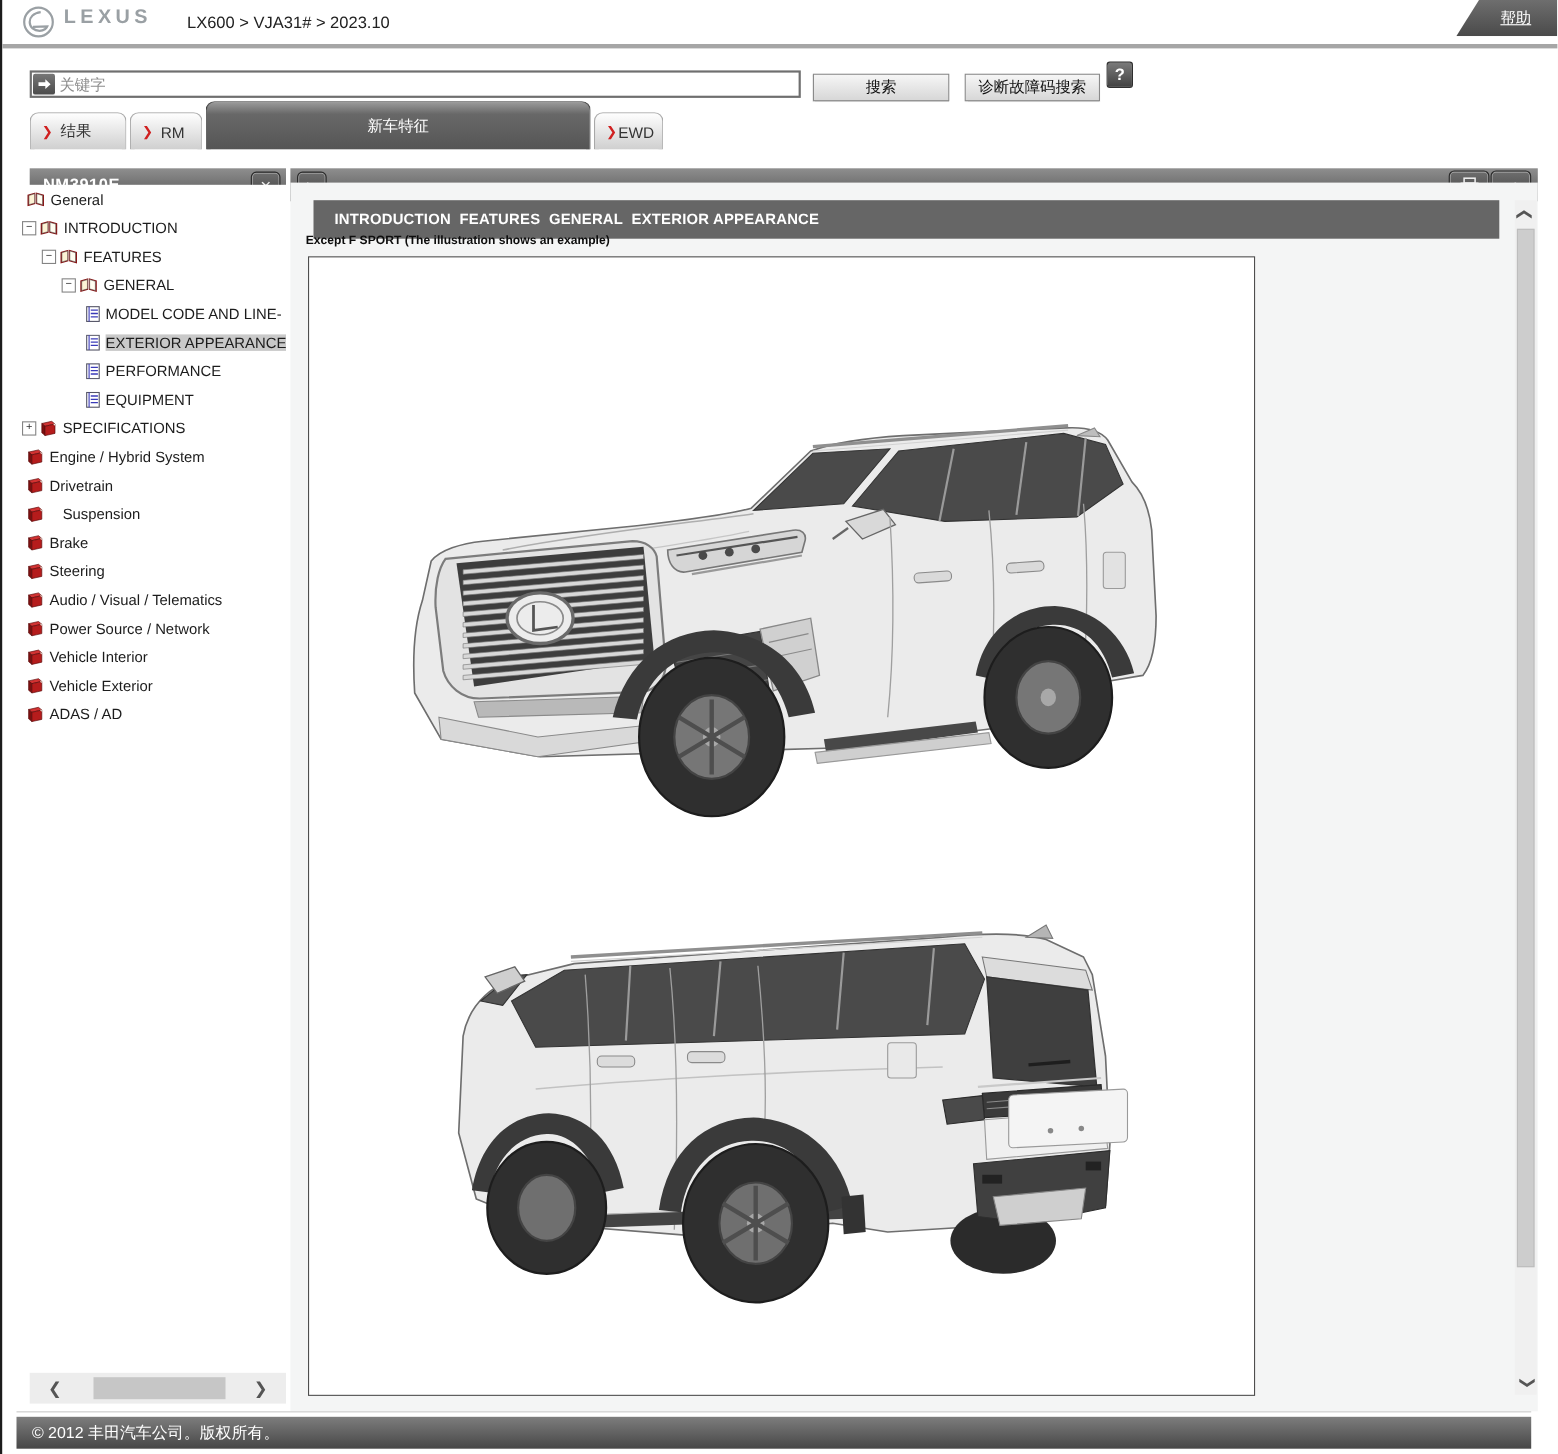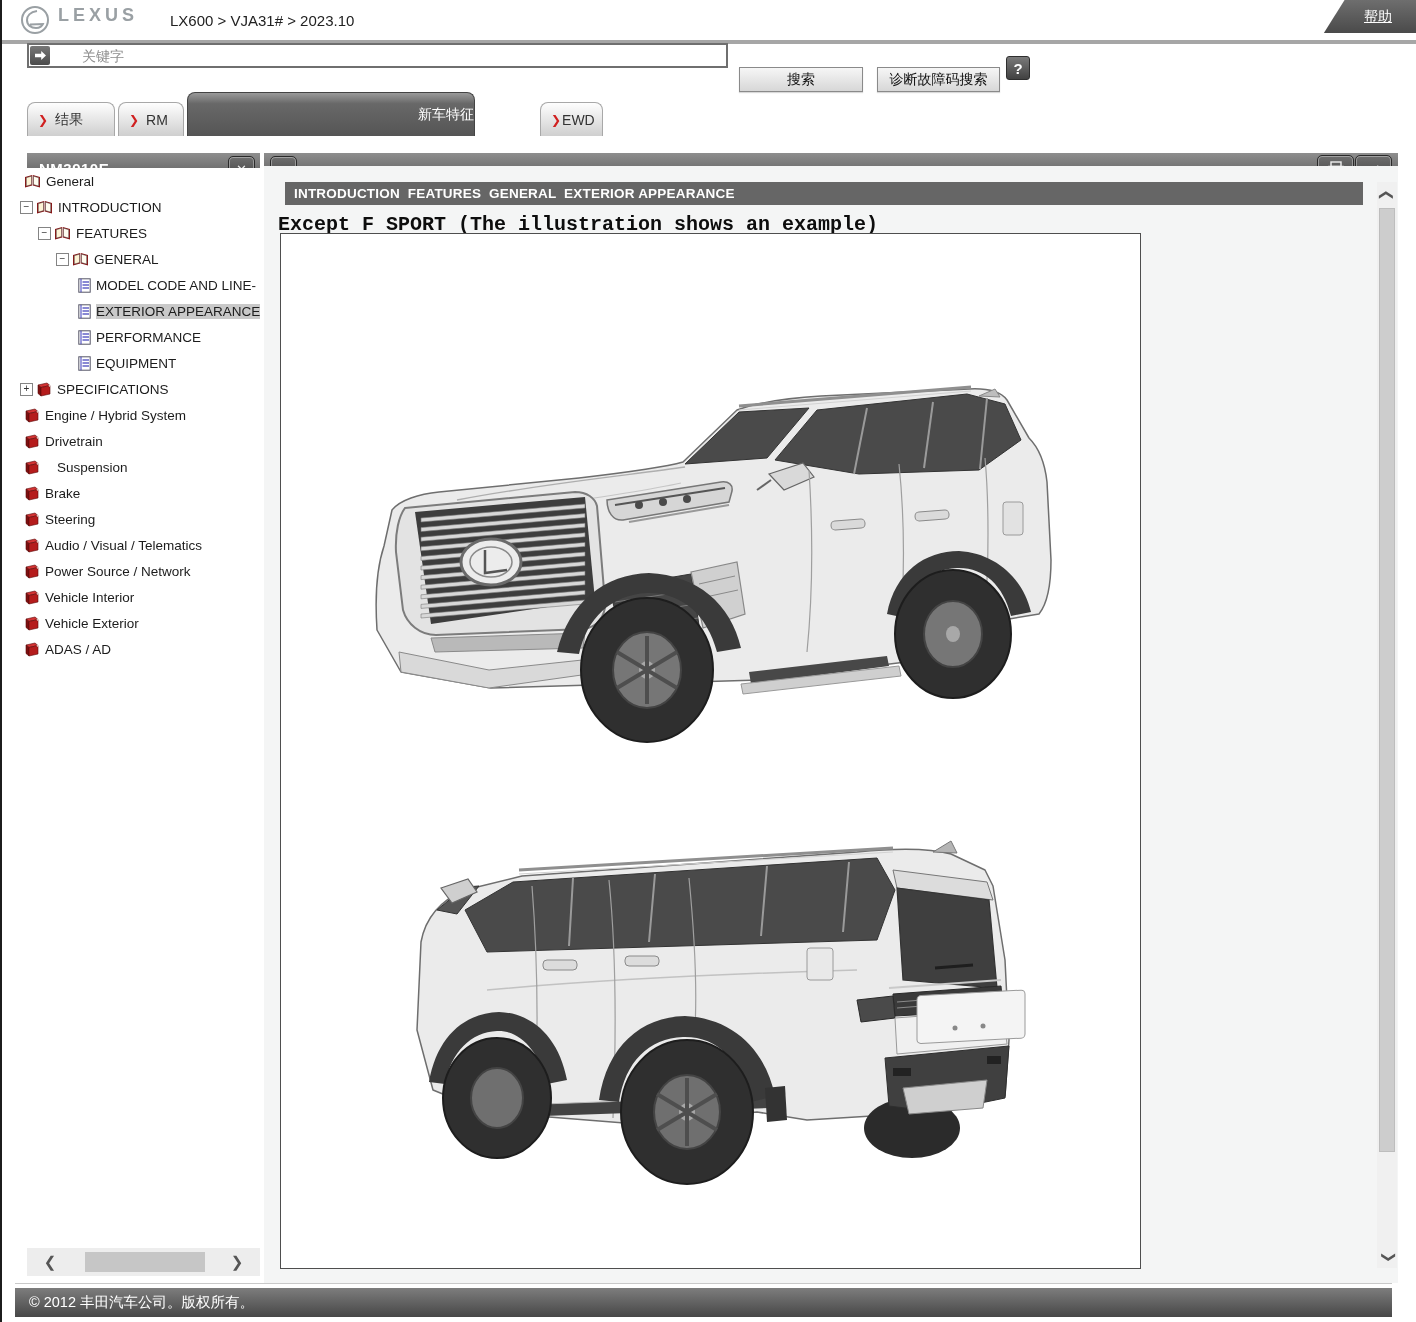--- a/index.html
+++ b/index.html
@@ -5,37 +5,37 @@
   html,body{margin:0;padding:0;background:#fff;}
   body{font-family:"Liberation Sans","DejaVu Sans",sans-serif;}
   .screen{position:relative;width:1416px;height:1322px;background:#fff;overflow:hidden;border-left:2px solid #1c1c1c;box-sizing:border-box;}
   
   .logo{position:absolute;left:18px;top:5px;display:flex;align-items:flex-start;gap:8px;}
   .logo-text{font-size:18px;font-weight:bold;letter-spacing:4px;color:#9aa0a4;}
   .breadcrumb{position:absolute;left:168px;top:12px;font-size:15px;color:#222;}
   .help-btn{position:absolute;right:0;top:0;width:94px;height:33px;background:linear-gradient(#6e6e6e,#4a4a4a);color:#fff;font-size:14px;display:flex;align-items:center;justify-content:center;padding-left:18px;box-sizing:border-box;clip-path:polygon(24% 0,100% 0,100% 100%,2% 100%);text-decoration:underline;cursor:pointer;}
   .top-divider{position:absolute;left:0;top:40px;width:1416px;height:4px;background:#a6a6a6;}
   
-  .search-box{position:absolute;left:25px;top:43px;width:701px;height:25px;border:2px solid #6f6f6f;background:#fff;box-sizing:border-box;display:flex;align-items:center;gap:28px;}
+  .search-box{position:absolute;left:25px;top:64px;width:701px;height:25px;border:2px solid #6f6f6f;background:#fff;box-sizing:border-box;display:flex;align-items:center;}
   .go-btn{width:20px;height:19px;margin-left:1px;background:linear-gradient(#777,#4b4b4b);border-radius:2px;display:flex;align-items:center;justify-content:center;flex:0 0 auto;cursor:pointer;}
   .search-input{border:none;outline:none;flex:1;font-size:14px;color:#333;padding:0 4px;background:transparent;font-family:inherit;}
   .search-input::placeholder{color:#8d8d8d;opacity:1;}
   .push-btn{position:absolute;top:55px;height:25px;background:linear-gradient(#f6f6f6,#d7d7d7);border:1px solid #8a8a8a;font-size:14px;color:#111;display:flex;align-items:center;justify-content:center;box-sizing:border-box;cursor:pointer;box-shadow:0 1px 1px rgba(0,0,0,.15);margin-top:12px;}
   .btn-search{left:737px;width:124px;}
   .btn-dtc{left:875px;width:123px;}
   .q-icon{position:absolute;left:1004px;top:56px;width:22px;height:22px;background:linear-gradient(#7a7a7a,#414141);border:1px solid #2e2e2e;border-radius:3px;color:#fff;font-weight:bold;font-size:15px;display:flex;align-items:center;justify-content:center;cursor:pointer;}
   
   .tab{position:absolute;box-sizing:border-box;display:flex;align-items:center;font-size:14px;color:#333;cursor:pointer;}
   .tab-inactive{top:102px;height:34px;background:linear-gradient(#fefefe,#cfcfcf);border:1px solid #a8a8a8;border-bottom:none;border-radius:8px 8px 0 0;padding:0 10px;}
   .tab-results{left:25px;width:88px;}
   .tab-rm{left:116px;width:66px;}
   .tab-ewd{left:538px;width:63px;}
   .tab-arrow{color:#d02020;font-size:12px;font-weight:bold;margin-right:7px;}
   .tab-arrow.tight{margin-right:1px;}
-  .tab-active{left:185px;top:92px;width:288px;height:44px;background:linear-gradient(#9a9a9a,#686868 25%,#555 100%);border:1px solid #444;border-bottom:none;border-radius:8px 8px 0 0;color:#fff;justify-content:flex-end;font-size:14px;}
+  .tab-active{left:185px;top:92px;width:350px;height:44px;background:linear-gradient(#9a9a9a,#686868 25%,#555 100%);border:1px solid #444;border-bottom:none;border-radius:8px 8px 0 0;color:#fff;justify-content:center;font-size:14px;}
   
   .bar{position:absolute;top:153px;height:30px;background:linear-gradient(#8e8e8e,#555);box-sizing:border-box;text-align:right;}
   .bar-left{left:25px;width:233px;display:flex;align-items:center;}
   .bar-right{left:262px;width:1134px;}
   .doc-id{color:#fff;font-weight:bold;font-size:15px;margin-left:12px;letter-spacing:.5px;}
   .tbtn{position:absolute;background:linear-gradient(#6e6e6e,#3f3f3f);border:1px solid #2a2a2a;border-radius:5px;box-shadow:inset 0 0 0 1px rgba(255,255,255,.35);color:#f2f2f2;display:flex;align-items:center;justify-content:center;cursor:pointer;}
   .tbtn-close{right:5px;top:3px;width:25px;height:25px;font-size:13px;font-weight:bold;}
   .tbtn-next{left:6px;top:3px;width:25px;height:25px;font-size:11px;}
   .tbtn-print{right:44px;top:2px;width:35px;height:27px;}
   .tbtn-return{right:6px;top:2px;width:35px;height:27px;font-size:17px;font-weight:bold;}
@@ -48,22 +48,22 @@
   .tlabel.selected{background:#c9c9c9;}
   
   .hscroll{position:absolute;left:25px;top:1248px;width:233px;height:28px;background:#ededed;}
   .hs-arrow{position:absolute;top:0;width:34px;height:28px;color:#555;font-size:15px;font-weight:bold;display:flex;align-items:center;justify-content:center;cursor:pointer;}
   .hs-left{left:6px;}
   .hs-right{right:6px;}
   .hs-thumb{position:absolute;left:58px;top:4px;width:120px;height:20px;background:#c6c6c6;cursor:pointer;}
   .panel-bottom-line{position:absolute;left:13px;top:1283px;width:1377px;height:1px;background:#c9c9c9;}
   
   .main{position:absolute;left:262px;top:166px;width:1134px;height:1117px;background:#f4f5f5;}
-  .section-bar{position:absolute;left:21px;top:16px;width:1078px;height:23px;background:#666;color:#fff;font-weight:bold;font-size:13.5px;display:flex;align-items:center;padding-left:9px;box-sizing:border-box;white-space:pre;letter-spacing:.2px;}
-  .caption{position:absolute;left:14px;top:47px;font-weight:bold;font-size:20px;color:#0d0d0d;font-family:Liberation Mono, monospace;}
+  .section-bar{position:absolute;left:21px;top:16px;width:1078px;height:35px;background:#666;color:#fff;font-weight:bold;font-size:13.5px;display:flex;align-items:center;padding-left:19px;box-sizing:border-box;white-space:pre;letter-spacing:.2px;}
+  .caption{position:absolute;left:14px;top:47px;font-weight:bold;font-size:11px;color:#0d0d0d;}
   .figure-box{position:absolute;left:16px;top:67px;width:861px;height:1036px;background:#fff;border:1px solid #4e4e4e;box-sizing:border-box;overflow:hidden;}
   .car-svg{position:absolute;}
   .car-front{left:58px;top:118px;}
   .car-rear{left:56px;top:556px;}
   
   .vscroll{position:absolute;left:1113px;top:16px;width:20px;height:1086px;background:#f0f0f0;}
   .vs-arrow{position:absolute;left:0;width:20px;height:22px;color:#555;font-size:14px;font-weight:bold;display:flex;align-items:center;justify-content:center;cursor:pointer;}
   .vs-up{top:2px;transform:rotate(90deg);}
   .vs-down{bottom:0;transform:rotate(-90deg);}
   .vs-thumb{position:absolute;left:2px;top:26px;width:16px;height:944px;background:#cdcdcd;border:1px solid #bdbdbd;box-sizing:border-box;cursor:pointer;}

